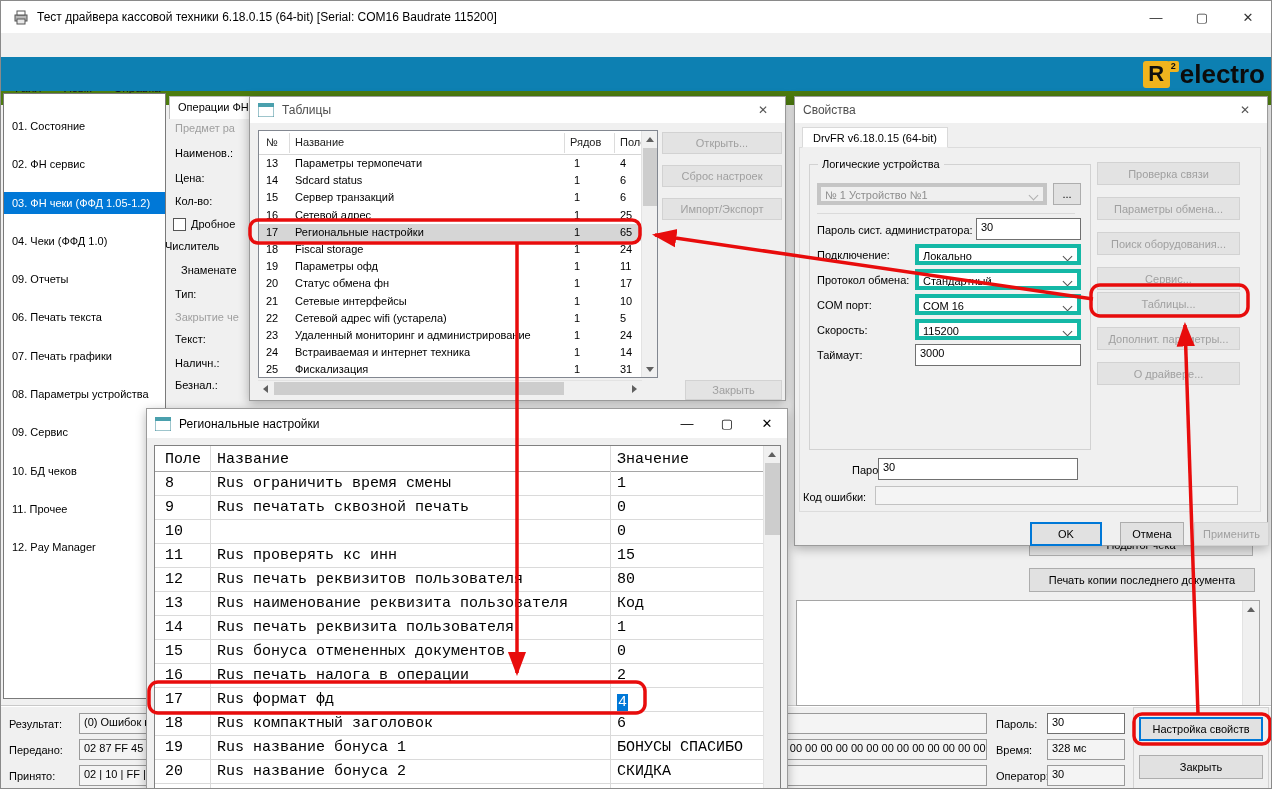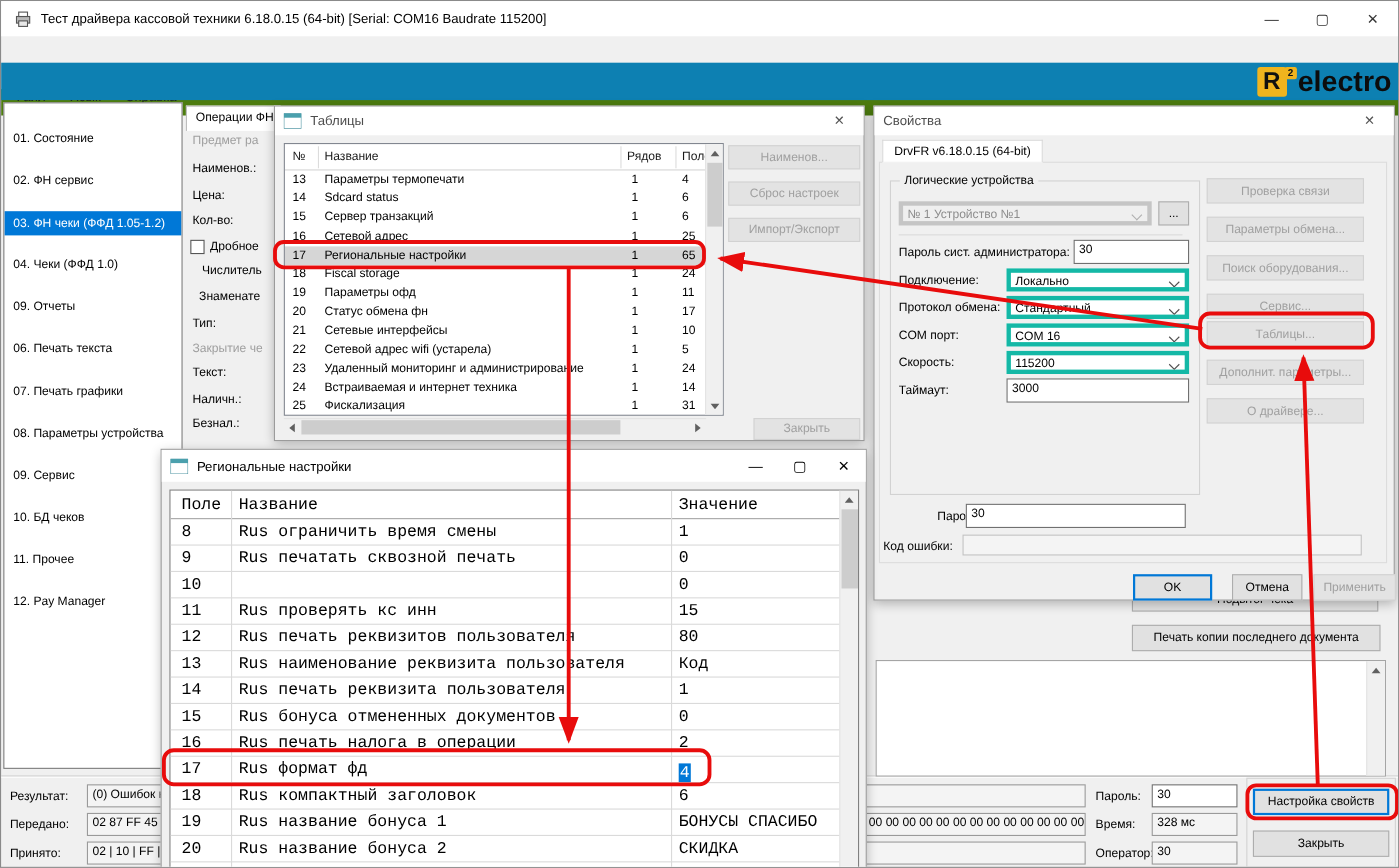--- a/index.html
+++ b/index.html
@@ -140,21 +140,21 @@
       <div class="sb-item">11. Прочее</div>
       <div class="sb-item">12. Pay Manager</div>
     </div>
 
   <div class="abs ops-tab layer5">Операции ФН</div>
   <div id="opsLabels" class="layer5">
       <div class="abs ops-label dim" style="left: 174px; top: 121px;">Предмет ра</div>
       <div class="abs ops-label" style="left: 174px; top: 146px;">Наименов.:</div>
       <div class="abs ops-label" style="left: 174px; top: 171px;">Цена:</div>
       <div class="abs ops-label" style="left: 174px; top: 194px;">Кол-во:</div>
-      <div class="abs ops-label" style="left: 164px; top: 239px; text-align: right;">Числитель</div>
+      <div class="abs ops-label" style="left: 164px; top: 239px;">Числитель</div>
       <div class="abs ops-label" style="left: 180px; top: 263px;">Знаменате</div>
       <div class="abs ops-label" style="left: 174px; top: 287px;">Тип:</div>
       <div class="abs ops-label dim" style="left: 174px; top: 310px;">Закрытие че</div>
       <div class="abs ops-label" style="left: 174px; top: 332px;">Текст:</div>
       <div class="abs ops-label" style="left: 174px; top: 356px;">Наличн.:</div>
       <div class="abs ops-label" style="left: 174px; top: 378px;">Безнал.:</div>
     </div>
   <div class="abs chk layer5" style="left:172px;top:217px"></div>
   <div class="abs ops-label layer5" style="left:190px;top:217px;width:57px">Дробное</div>
 
@@ -288,21 +288,21 @@
         <div class="sb-thumb" style="left:1px;top:17px;width:14px;height:58px"></div>
         <div class="arr down" style="left:4px;top:236px"></div>
       </div>
     </div>
     <div class="sbh" style="left:8px;top:283px;width:384px;height:16px">
       <div class="arr left" style="left:5px;top:4px"></div>
       <div class="sb-thumb" style="left:16px;top:1px;width:290px;height:13px"></div>
       <div class="arr right" style="left:374px;top:4px"></div>
     </div>
     <div id="tablesButtons">
-        <div class="abs btn dis" style="left: 412px; top: 35px; width: 120px; height: 22px;">Наименов...</div>
+        <div class="abs btn dis" style="left: 412px; top: 35px; width: 120px; height: 22px;">Открыть...</div>
         <div class="abs btn dis" style="left: 412px; top: 68px; width: 120px; height: 22px;">Сброс настроек</div>
         <div class="abs btn dis" style="left: 412px; top: 101px; width: 120px; height: 22px;">Импорт/Экспорт</div>
       </div>
     <div class="abs btn dis" style="left:435px;top:283px;width:97px;height:20px">Закрыть</div>
   </div>
 
   <div class="abs dlg layer20" style="left:793px;top:95px;width:474px;height:450px">
     <div class="abs dlg-title">
       <span>Свойства</span>
       <div class="dlg-close">✕</div>

